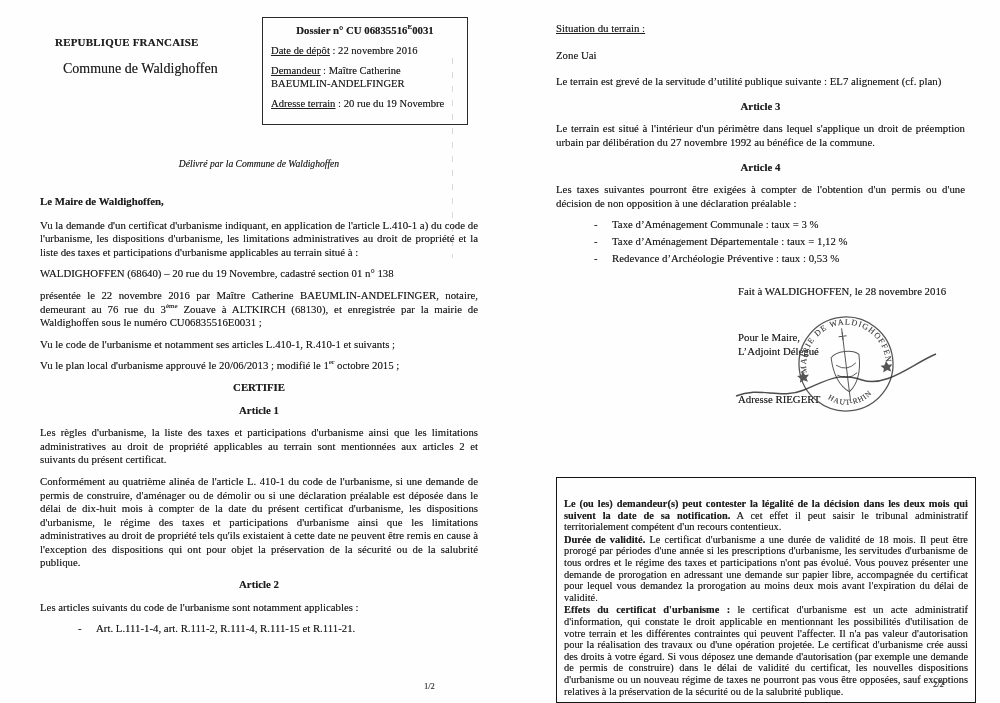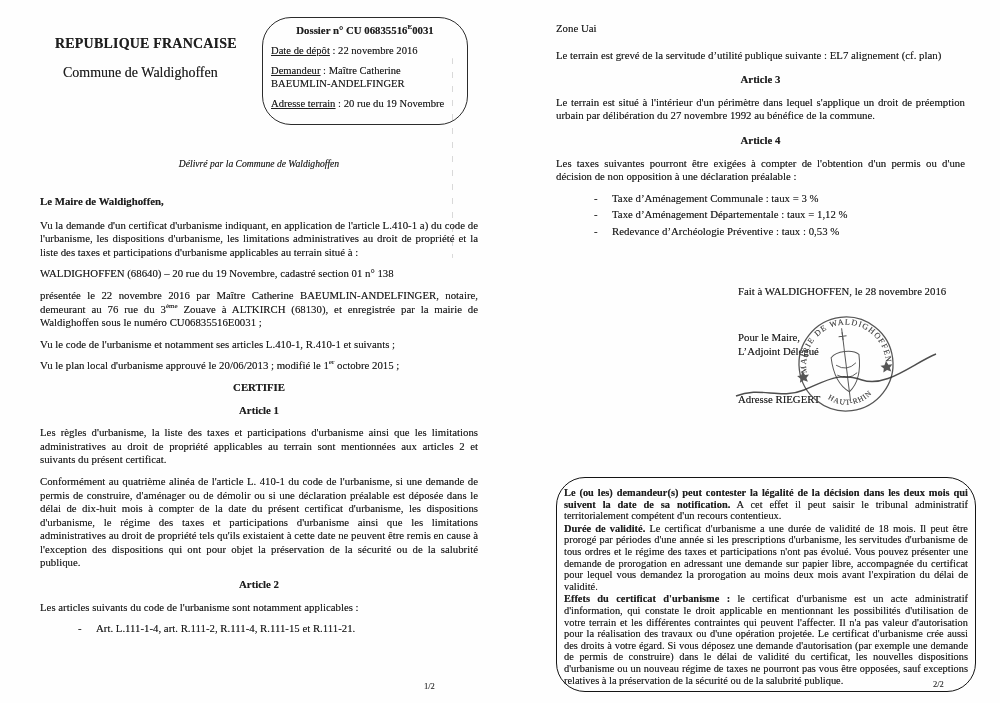--- a/index.html
+++ b/index.html
@@ -1,46 +1,46 @@
 <!DOCTYPE html>
 <html><head>
 <meta charset="utf-8">
 <style>
   html,body{margin:0;padding:0;background:#ffffff;}
   .canvas{position:relative;width:1000px;height:703px;background:#fefefe;overflow:hidden;
           font-family:"Liberation Serif", serif;color:#1f1f1f;
           text-shadow:0 0 .45px rgba(20,20,20,.55);}
-  .abs{position:absolute;border-radius:29px;}
+  .abs{position:absolute;}
   p{margin:0 0 8px 0;}
   .body-col{font-size:10.8px;line-height:13.6px;}
   .jst{text-align:justify;}
   .ctr{text-align:center;}
   .b{font-weight:bold;}
   .u{text-decoration:underline;}
   sup{font-size:7px;line-height:0;}
   
-  .hdr-rep{font-size:14px;font-weight:bold;letter-spacing:.2px;}
+  .hdr-rep{font-size:11px;font-weight:bold;letter-spacing:.2px;}
   .hdr-com{font-size:14px;margin:13px 0 0 8px;}
   .dossier-box{left:262px;top:17px;width:188px;min-height:93px;border:1.5px solid #2b2b2b;
                padding:6px 8px 7px 8px;font-size:10.6px;line-height:12.5px;}
   .dossier-box .row{margin-top:8px;}
   .dossier-title{font-size:10.8px;}
   .title-block{left:40px;top:145px;width:438px;}
   .doc-title{display:inline-block;font-size:15.5px;font-weight:bold;letter-spacing:.4px;
              border-bottom:1.5px solid #222;padding-bottom:1px;}
   .doc-subtitle{font-style:italic;font-size:9.6px;margin-top:13px;}
   .heading{font-weight:bold;text-align:center;margin:2px 0 9px 0;}
   .bullet-row{padding-left:56px;position:relative;margin-bottom:3px;}
   .bullet-row .dash::before{content:"-";position:absolute;left:38px;}
   .pagenum{font-size:8.5px;color:#3a3a3a;}
   .scan-artifact{left:452px;top:58px;width:1px;height:200px;
     background:repeating-linear-gradient(#d9d9d9 0 6px, transparent 6px 14px);}
   
   .legal-box{left:556px;top:477px;width:404px;border:1.7px solid #141414;
-             padding:9px 7px 4px 7px;font-size:10.4px;line-height:11.6px;text-align:justify;}
+             padding:20px 7px 4px 7px;font-size:10.4px;line-height:11.6px;text-align:justify;}
   .legal-box p{margin:0 0 1px 0;}
   .sig-block{left:556px;top:279px;width:410px;height:185px;font-size:10.8px;line-height:13.6px;}
   .stamp-svg{position:absolute;left:174px;top:33px;width:210px;height:106px;}
 </style>
 </head>
 <body>
 
 <div class="canvas">
 
   <div class="abs" style="left:55px;top:36px;">
@@ -73,20 +73,21 @@
     <p class="jst">Les règles d'urbanisme, la liste des taxes et participations d'urbanisme ainsi que les limitations administratives au droit de propriété applicables au terrain sont mentionnées aux articles 2 et suivants du présent certificat.</p>
     <p class="jst">Conformément au quatrième alinéa de l'article L. 410-1 du code de l'urbanisme, si une demande de permis de construire, d'aménager ou de démolir ou si une déclaration préalable est déposée dans le délai de dix-huit mois à compter de la date du présent certificat d'urbanisme, les dispositions d'urbanisme, le régime des taxes et participations d'urbanisme ainsi que les limitations administratives au droit de propriété tels qu'ils existaient à cette date ne peuvent être remis en cause à l'exception des dispositions qui ont pour objet la préservation de la sécurité ou de la salubrité publique.</p>
     <div class="heading">Article 2</div>
     <p>Les articles suivants du code de l'urbanisme sont notamment applicables :</p>
     <div class="bullet-row"><span class="dash"></span><span>Art. L.111-1-4, art. R.111-2, R.111-4, R.111-15 et R.111-21.</span></div>
   </div>
 
   <div class="abs pagenum" style="left:424px;top:681px;">1/2</div>
 
   <div class="abs body-col" style="left:556px;top:22px;width:409px;">
+    <p class="u" style="margin-bottom:13px;">Situation du terrain :</p>
     <p style="margin-bottom:13px;">Zone Uai</p>
     <p style="margin-bottom:11px;">Le terrain est grevé de la servitude d’utilité publique suivante : EL7 alignement (cf. plan)</p>
     <div class="heading">Article 3</div>
     <p class="jst" style="margin-bottom:11px;">Le terrain est situé à l'intérieur d'un périmètre dans lequel s'applique un droit de préemption urbain par délibération du 27 novembre 1992 au bénéfice de la commune.</p>
     <div class="heading">Article 4</div>
     <p class="jst">Les taxes suivantes pourront être exigées à compter de l'obtention d'un permis ou d'une décision de non opposition à une déclaration préalable :</p>
     <div class="bullet-row"><span class="dash"></span><span>Taxe d’Aménagement Communale : taux = 3 %</span></div>
     <div class="bullet-row"><span class="dash"></span><span>Taxe d’Aménagement Départementale : taux = 1,12 %</span></div>
     <div class="bullet-row"><span class="dash"></span><span>Redevance d’Archéologie Préventive : taux : 0,53 %</span></div>
   </div>

